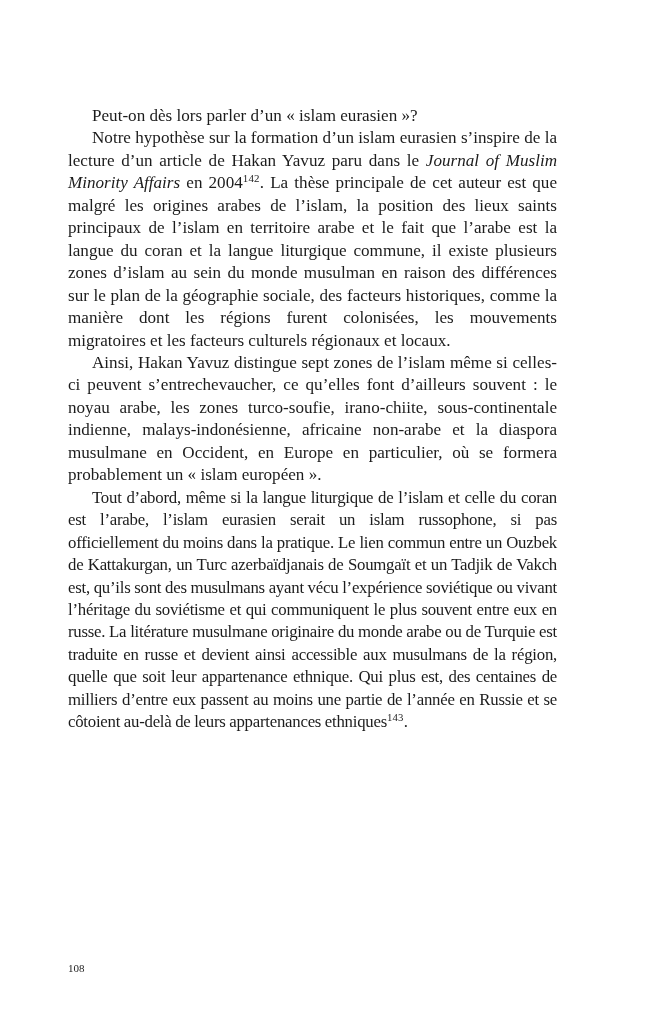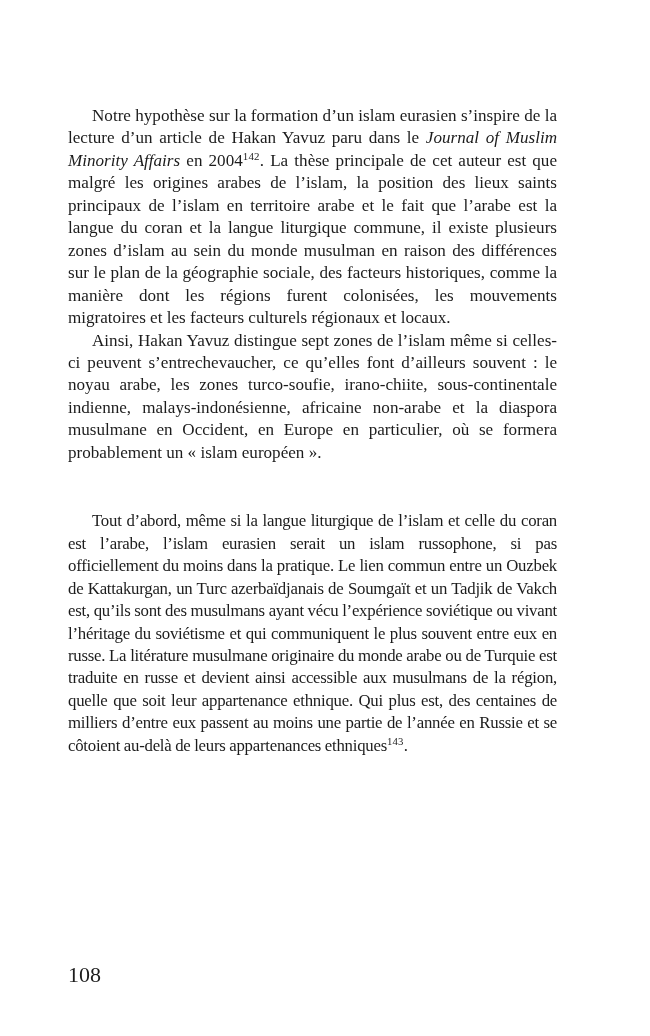--- a/index.html
+++ b/index.html
@@ -44,48 +44,50 @@
     hyphens: none;
   }
   p.indent {
     text-indent: 24px;
   }
   
   p.condensed {
     font-size: 16.8px;
     letter-spacing: -0.24px;
     word-spacing: -0.3px;
-    margin-top: 46px;
   }
   .ital {
     font-style: italic;
   }
   sup.fn {
     font-size: 0.64em;
     vertical-align: 0.52em;
     line-height: 0;
     letter-spacing: 0.2px;
   }
   .folio {
     position: absolute;
     left: 68px;
     top: 962px;
-    font-size: 22px;
+    font-size: 11px;
     color: #1c1c1c;
   }
 </style>
 </head>
 <body>
 
 <div class="page">
 
 
   <div class="body-block">
 
 
+    <p class="para indent">
+      <span>Peut-on dès lors parler d’un « islam eurasien »?</span>
+    </p>
 
     <p class="para indent">
       <span>Notre hypothèse sur la formation d’un islam eurasien s’inspire de la lecture d’un article de Hakan Yavuz paru dans le </span><span class="ital">Journal of Muslim Minority Affairs</span><span> en 2004</span><sup class="fn">142</sup><span>. La thèse principale de cet auteur est que malgré les origines arabes de l’islam, la position des lieux saints principaux de l’islam en territoire arabe et le fait que l’arabe est la langue du coran et la langue liturgique commune, il existe plusieurs zones d’islam au sein du monde musulman en raison des différences sur le plan de la géographie sociale, des facteurs historiques, comme la manière dont les régions furent colonisées, les mouvements migratoires et les facteurs culturels régionaux et locaux.</span>
     </p>
 
     <p class="para indent">
       <span>Ainsi, Hakan Yavuz distingue sept zones de l’islam même si celles-ci peuvent s’entrechevaucher, ce qu’elles font d’ailleurs souvent : le noyau arabe, les zones turco-soufie, irano-chiite, sous-continentale indienne, malays-indonésienne, africaine non-arabe et la diaspora musulmane en Occident, en Europe en particulier, où se formera probablement un « islam européen ».</span>
     </p>
 
 

